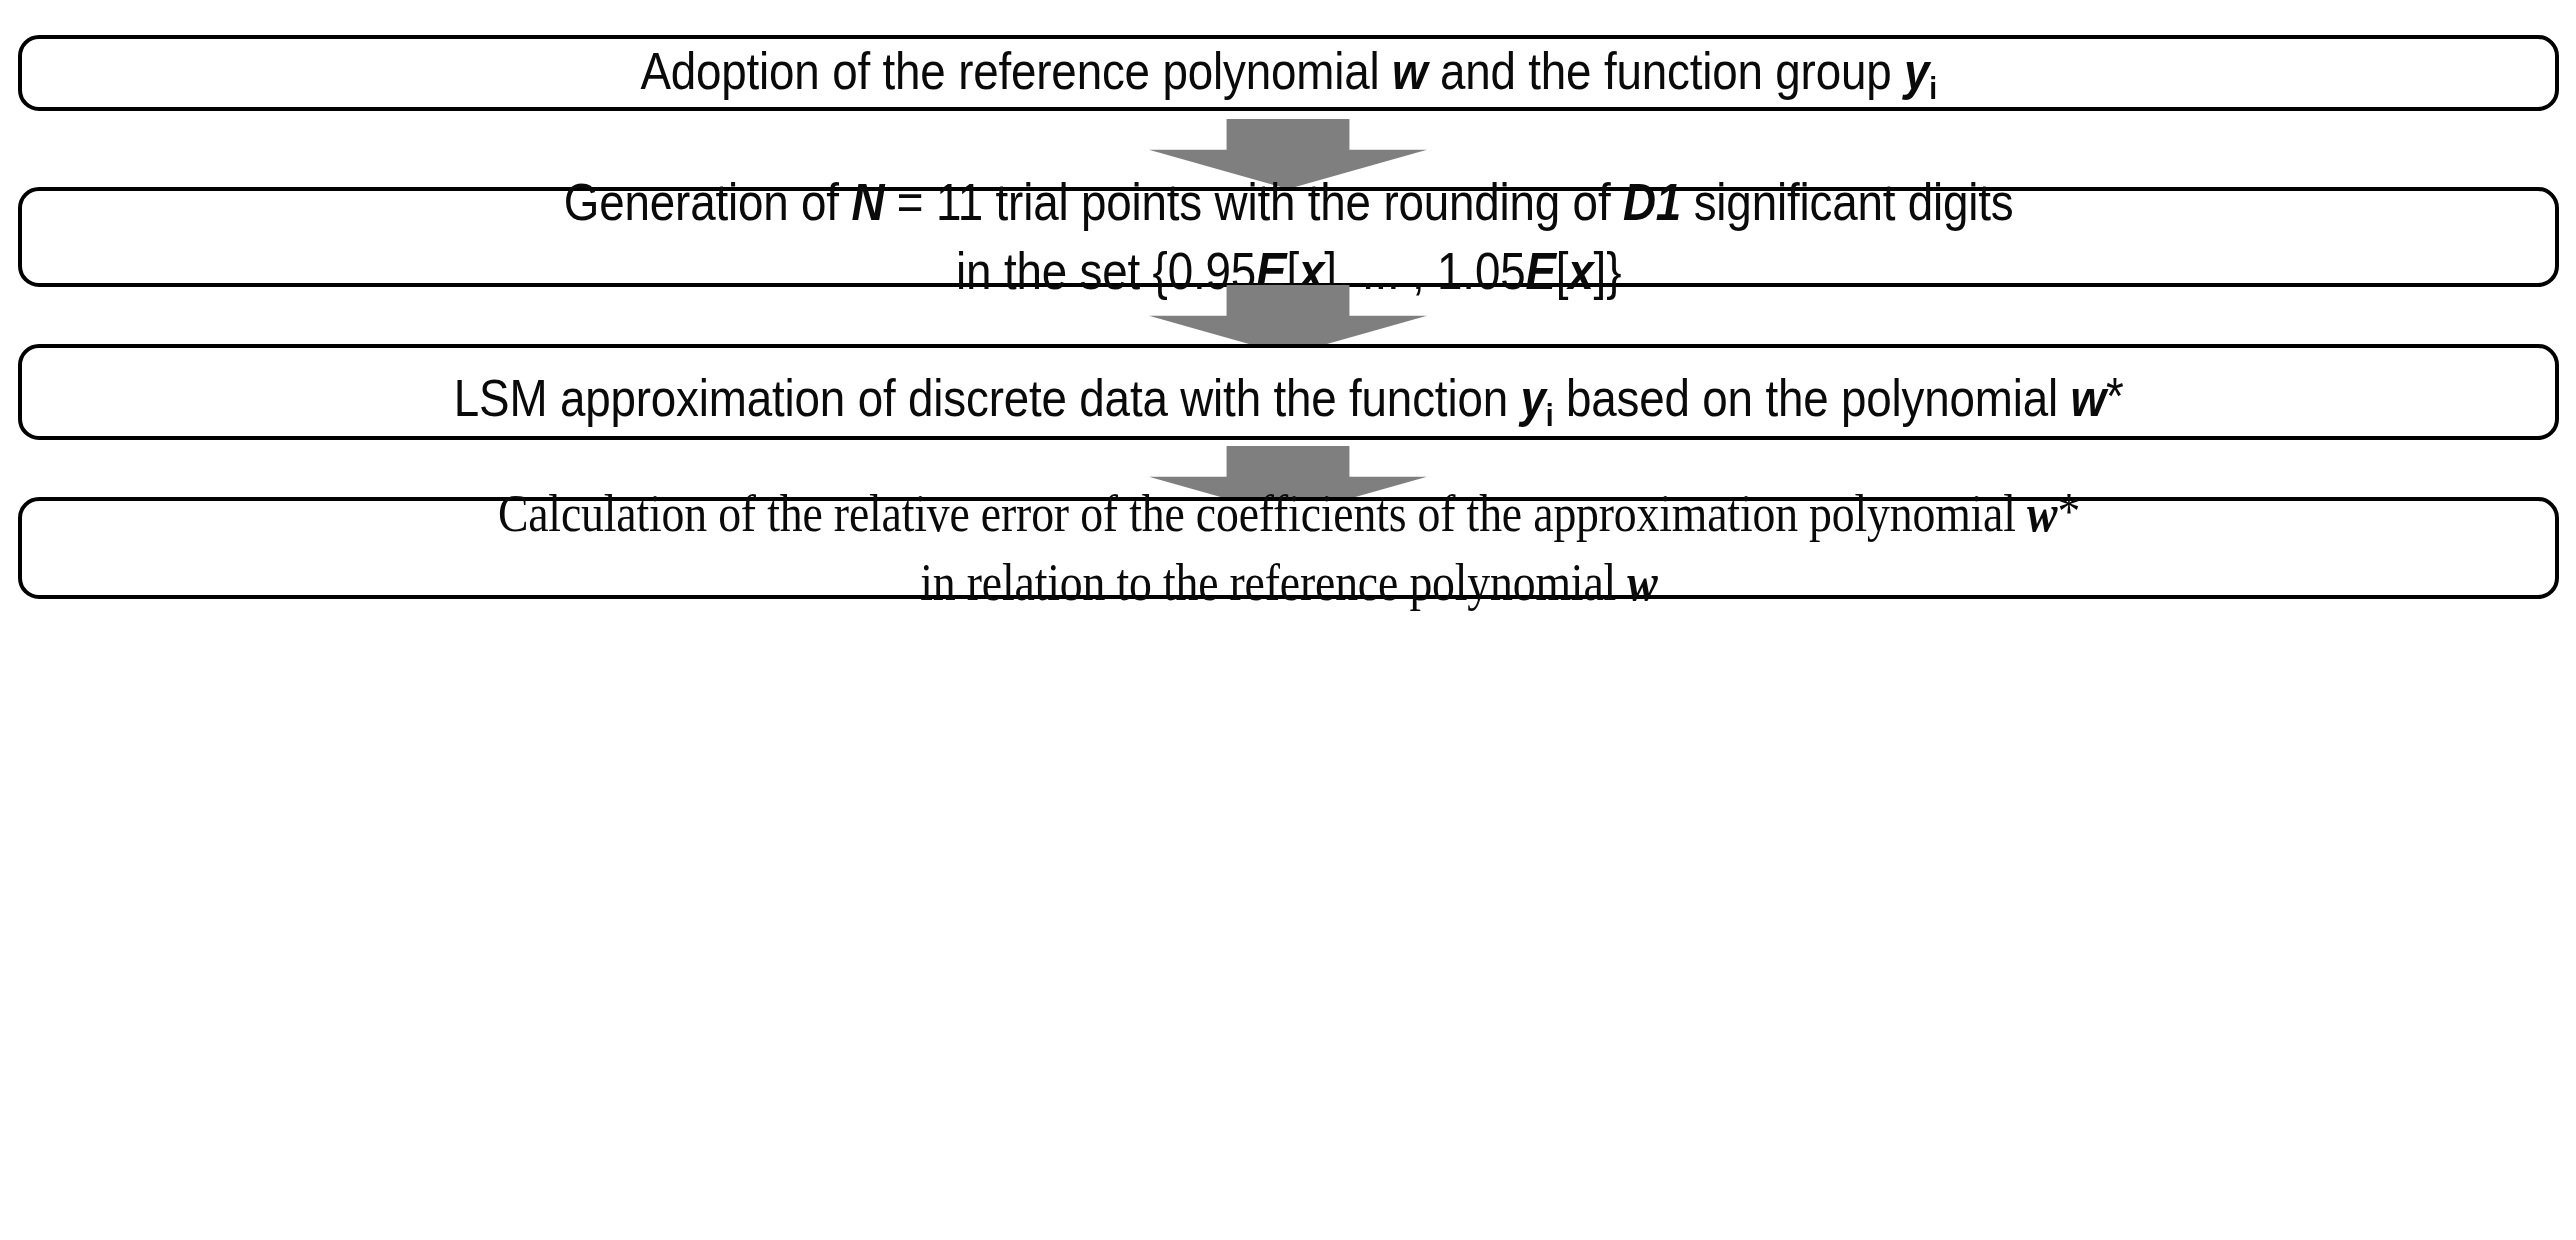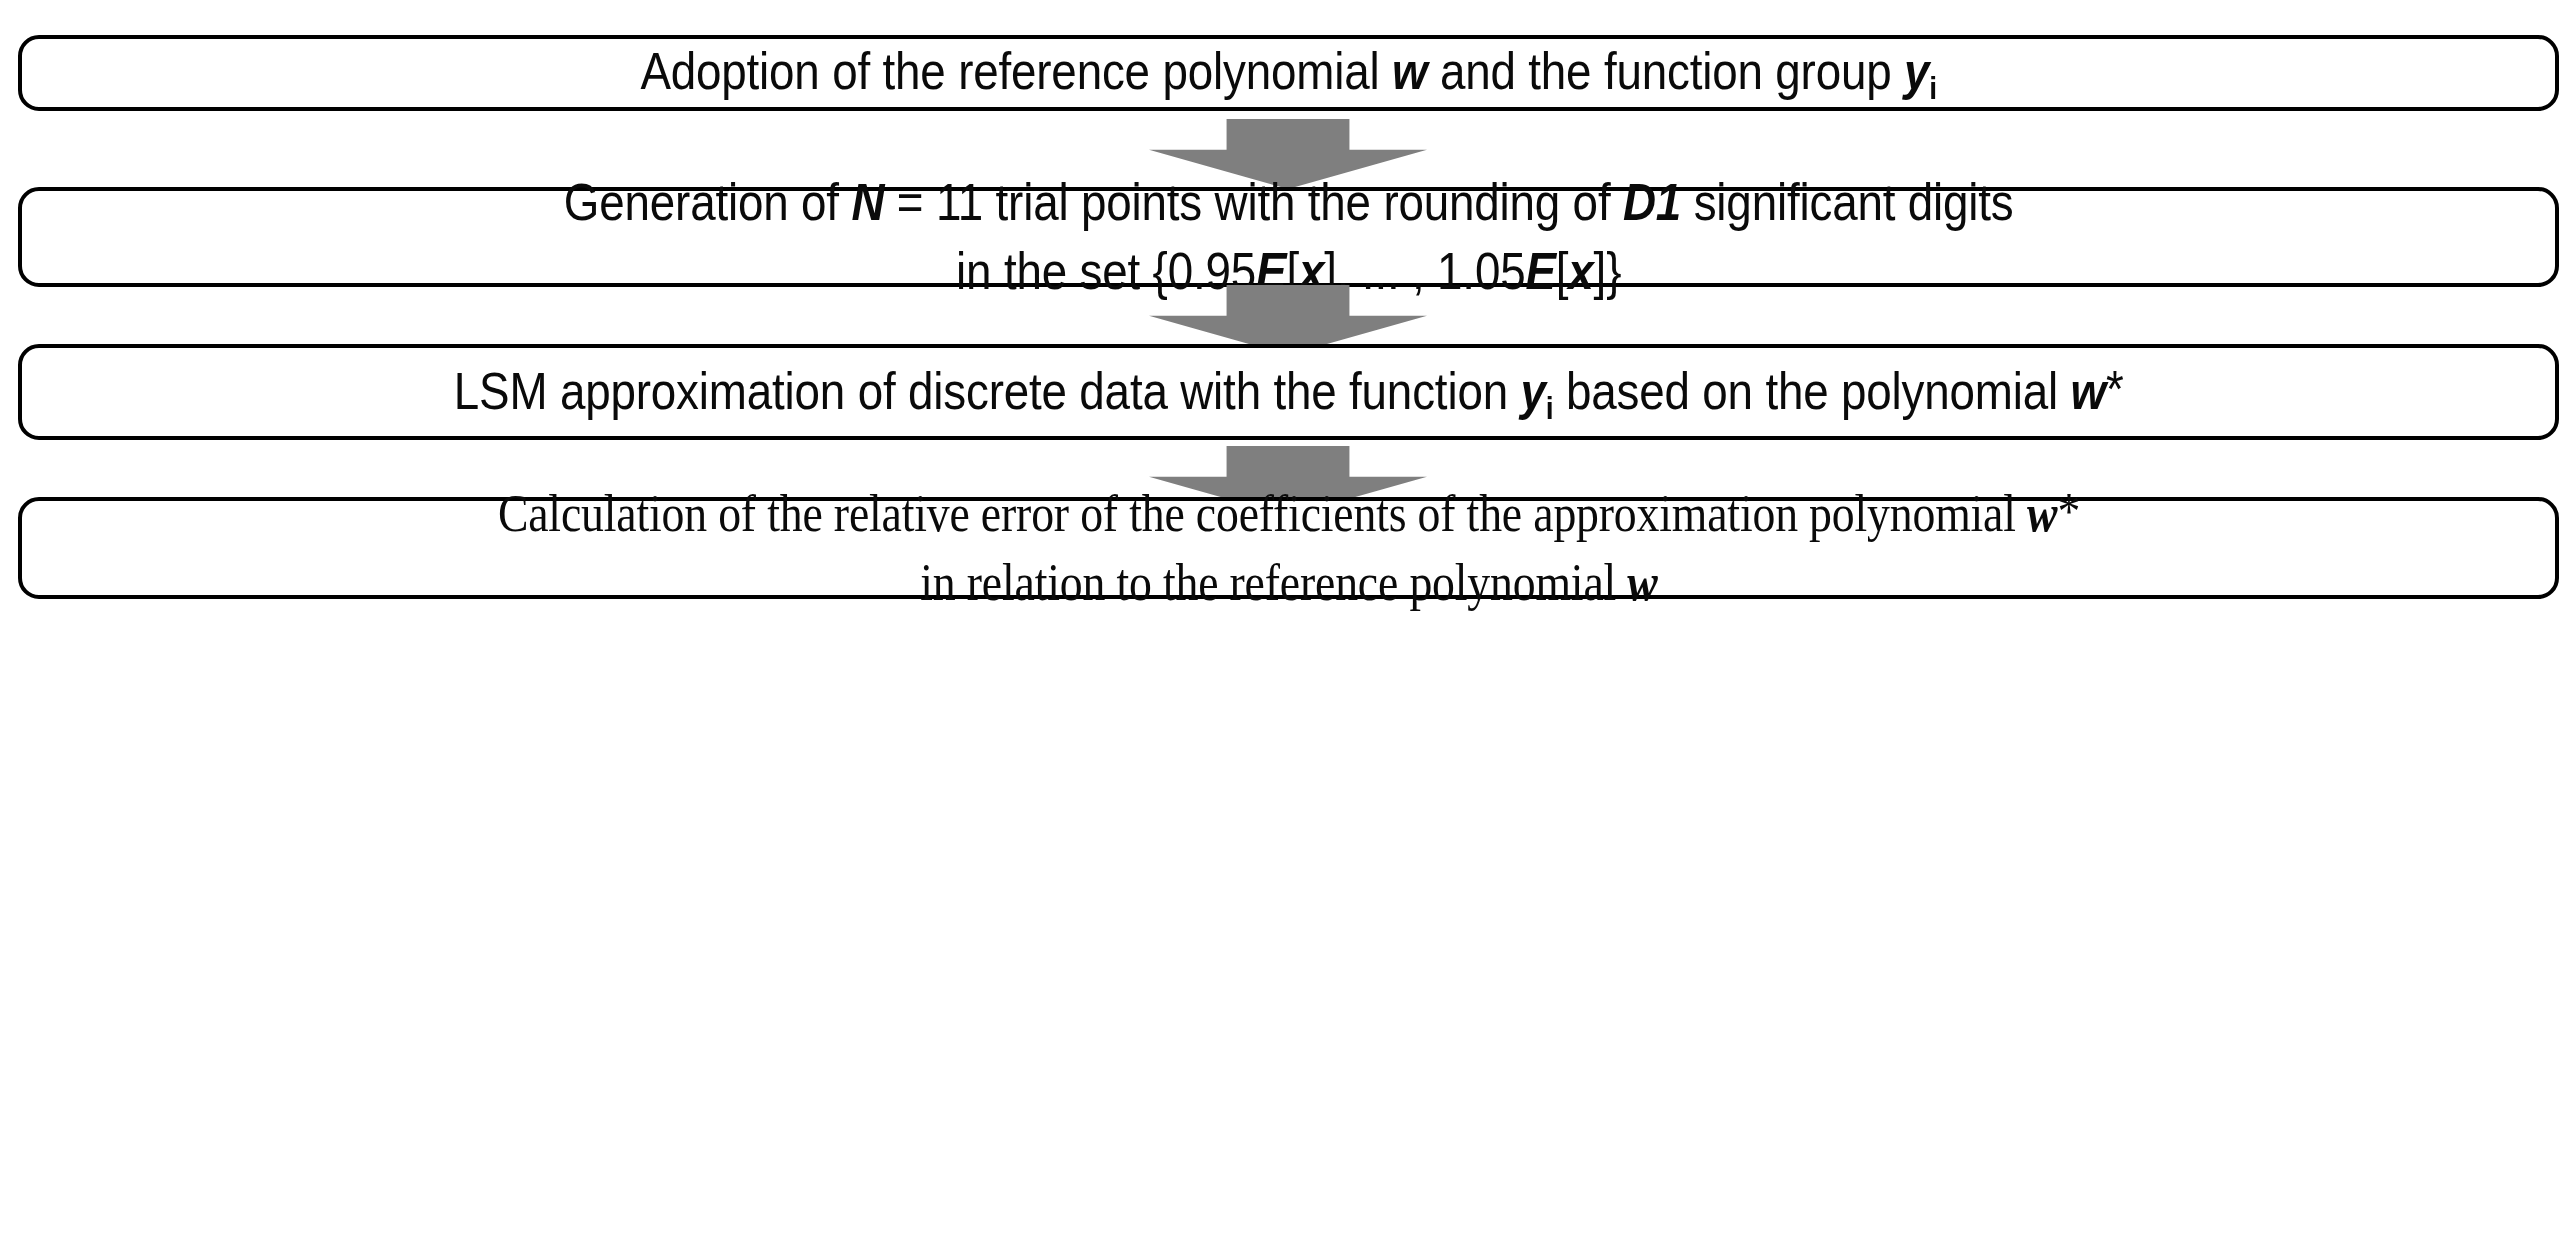--- a/index.html
+++ b/index.html
@@ -93,21 +93,21 @@
 
   <div class="flow-box" id="box-2" style="border-color: rgb(0, 0, 0); background-color: rgb(255, 255, 255);">
     <div class="box-text" style="color: rgb(10, 10, 10);">
         <span class="ln"><span>Generation of </span><em class="mv">N</em><span> = 11 trial points with the rounding of </span><em class="mv">D1</em><span> significant digits</span></span>
         <span class="ln"><span>in the set {0.95</span><em class="mv">E</em><span>[</span><em class="mv">x</em><span>], ... , 1.05</span><em class="mv">E</em><span>[</span><em class="mv">x</em><span>]}</span></span>
       </div>
   </div>
 
   <div class="flow-arrow" id="arrow-2" style="background-color: rgb(127, 127, 127);"></div>
 
-  <div class="flow-box" id="box-3" style="border-color: rgb(0, 0, 0); background-color: rgb(255, 255, 255);">
+  <div class="flow-box" id="box-3" style="border-color: rgb(0, 0, 0); background-color: rgb(255, 255, 255); align-items: flex-end;">
     <div class="box-text" style="color: rgb(10, 10, 10);">
         <span class="ln"><span>LSM approximation of discrete data with the function </span><em class="mv">y</em><span class="sub">i</span><span> based on the polynomial </span><em class="mv">w</em><span class="star">*</span></span>
       </div>
   </div>
 
   <div class="flow-arrow" id="arrow-3" style="background-color: rgb(127, 127, 127);"></div>
 
   <div class="flow-box" id="box-4" style="border-color: rgb(0, 0, 0); background-color: rgb(255, 255, 255); font-family: Liberation Serif, serif;">
     <div class="box-text" style="color: rgb(10, 10, 10);">
         <span class="ln"><span>Calculation of the relative error of the coefficients of the approximation polynomial </span><em class="mv">w</em><span class="star">*</span></span>

